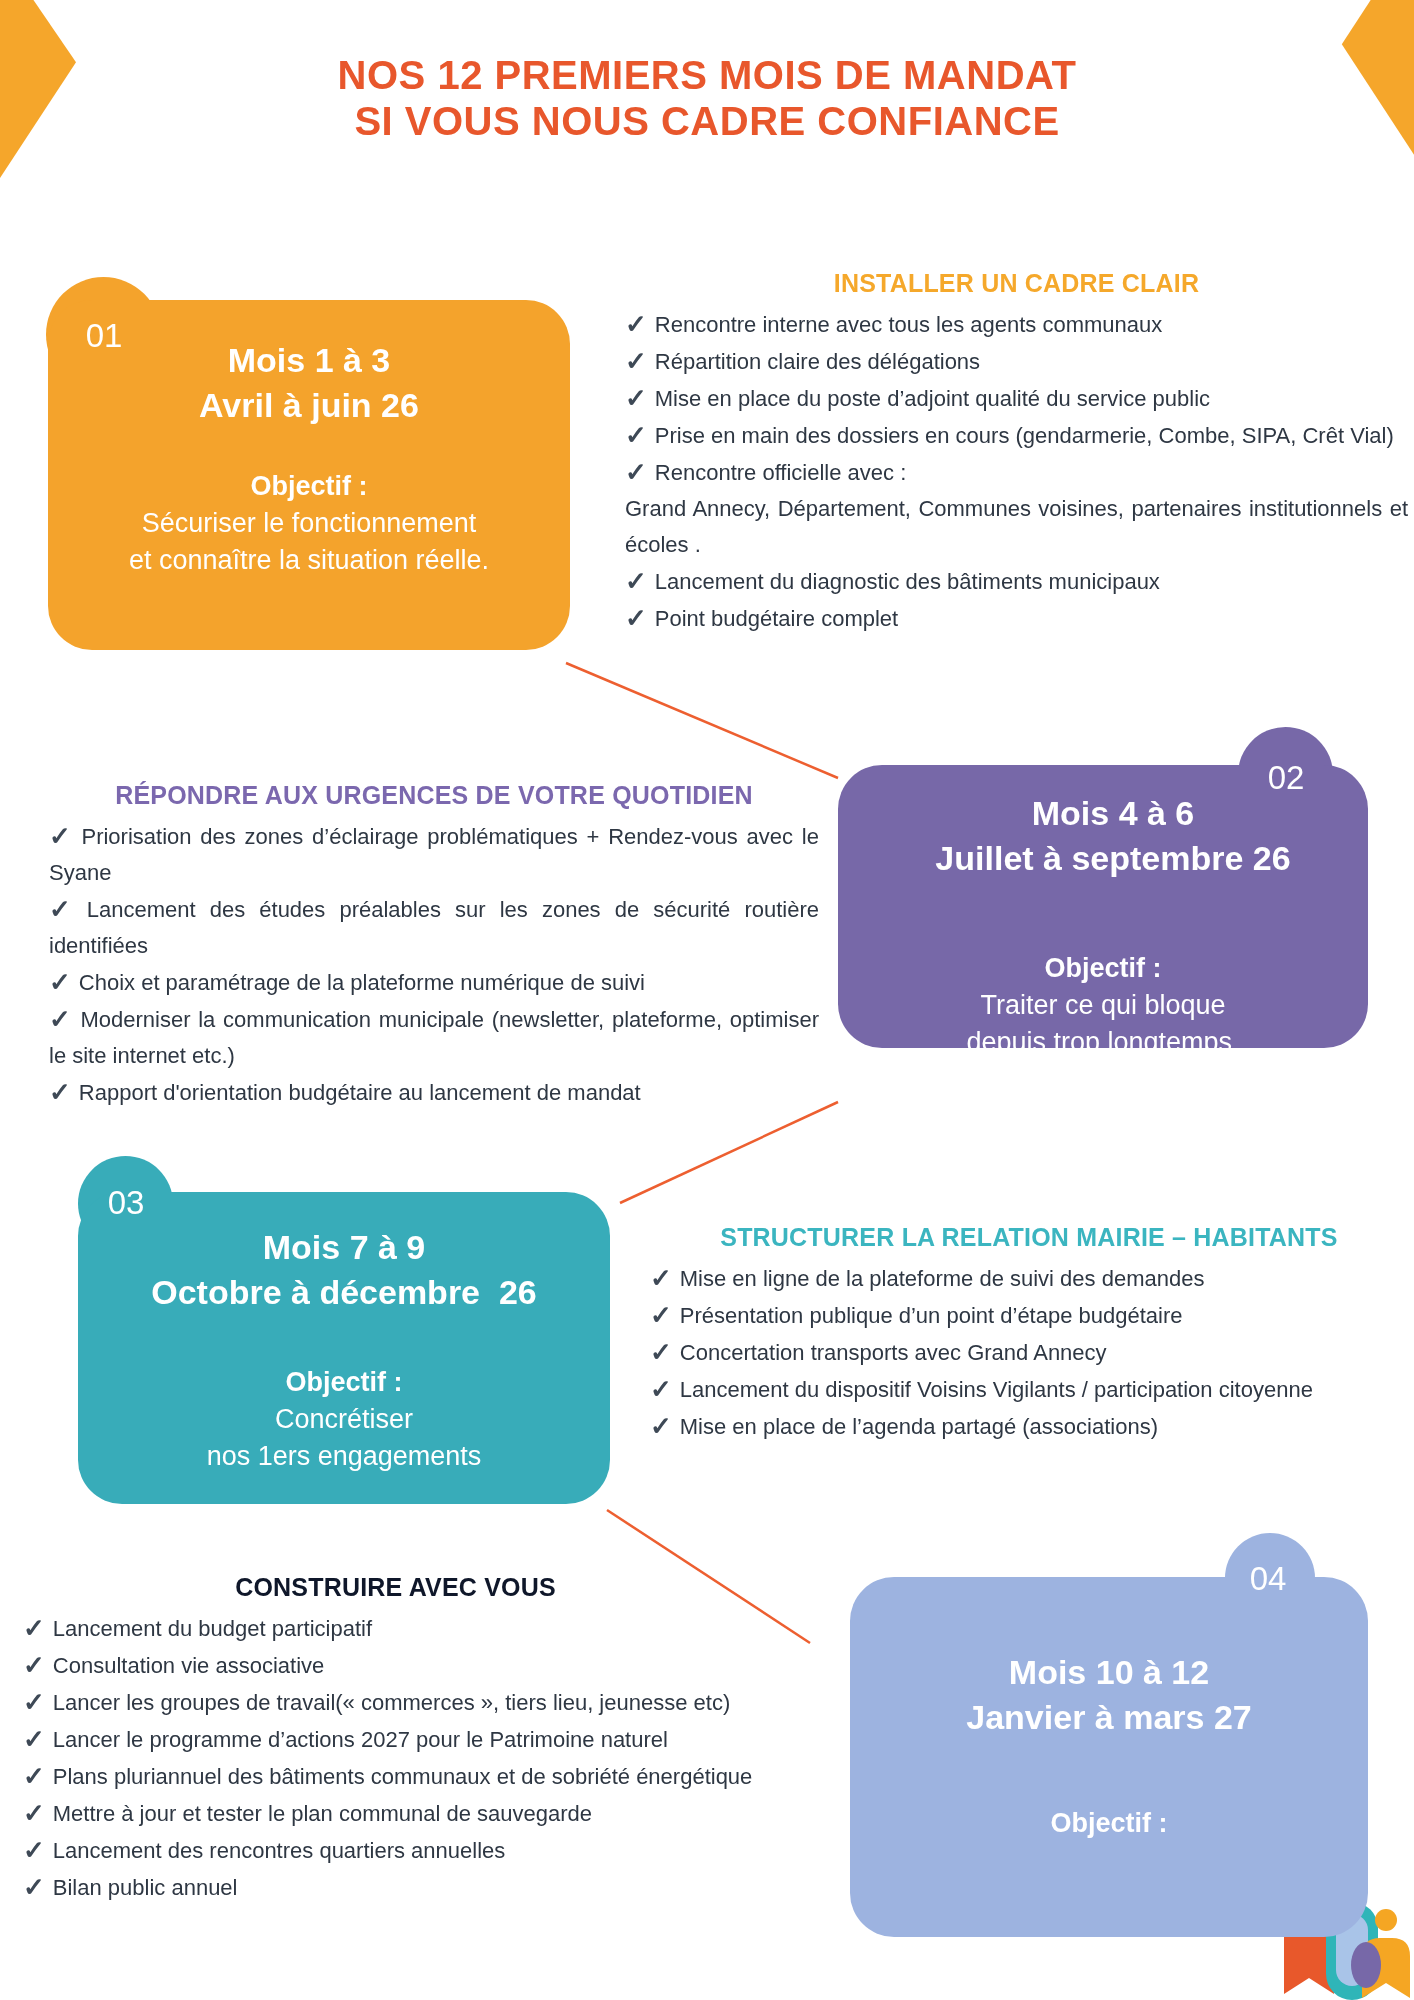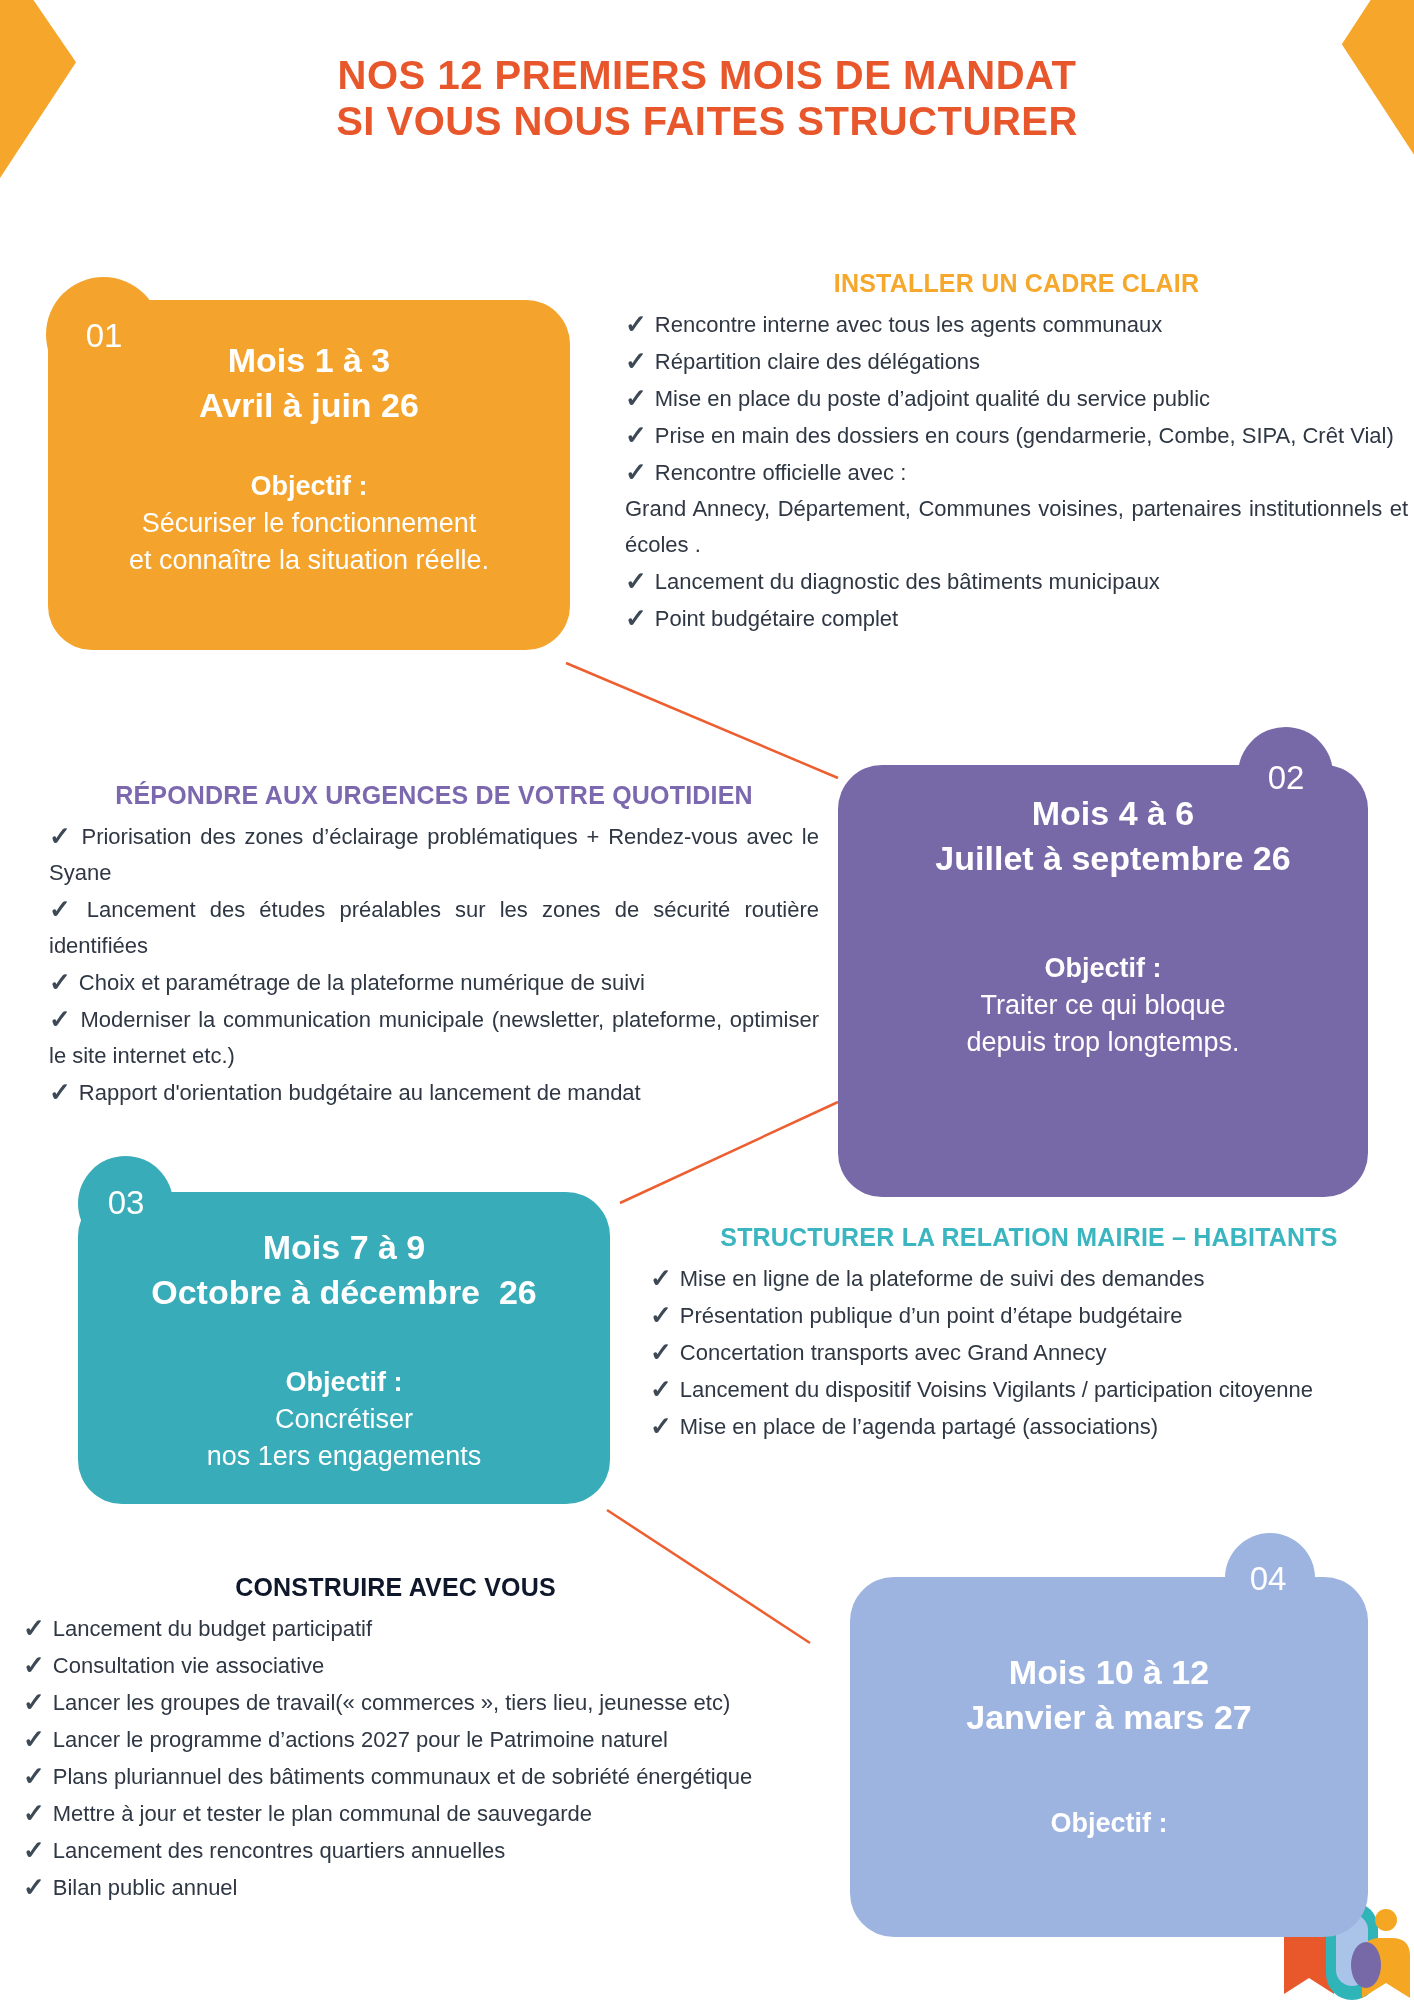--- a/index.html
+++ b/index.html
@@ -38,21 +38,21 @@
   .card .obj{
     position:absolute;z-index:2;left:0;width:100%;text-align:center;color:#fff;
     font-size:27px;line-height:37px;
   }
   .card .obj .obj-label{font-weight:bold;}
   #card-1{left:48px;top:300px;width:522px;height:350px;}
   #card-1 .bump{left:-2px;top:-23px;width:115px;height:115px;}
   #card-1 .num{left:56px;top:35px;}
   #card-1 .ctitle{top:38px;}
   #card-1 .obj{top:168px;}
-  #card-2{left:838px;top:765px;width:530px;height:432px;}
+  #card-2{left:838px;top:765px;width:530px;height:283px;}
   #card-2 .bump{right:35px;top:-38px;width:95px;height:95px;}
   #card-2 .num{left:448px;top:12px;}
   #card-2 .ctitle{top:26px;padding-left:10px;}
   #card-2 .obj{top:185px;}
   #card-3{left:78px;top:1192px;width:532px;height:312px;}
   #card-3 .bump{left:0px;top:-36px;width:95px;height:95px;}
   #card-3 .num{left:48px;top:10px;}
   #card-3 .ctitle{top:33px;}
   #card-3 .obj{top:172px;}
   #card-4{left:850px;top:1577px;width:518px;height:360px;}
@@ -81,21 +81,21 @@
 </head>
 <body>
 
 <div class="canvas">
 
   <div class="chevron" id="chevron-left"></div>
   <div class="chevron" id="chevron-right"></div>
 
   <div class="main-title">
     <div>NOS 12 PREMIERS MOIS DE MANDAT</div>
-    <div>SI VOUS NOUS FAITES STRUCTURER</div>
+    <div>SI VOUS NOUS CADRE CONFIANCE</div>
   </div>
 
   <svg id="connectors">
     <line x1="566" y1="663" x2="838" y2="778"></line>
     <line x1="838" y1="1102" x2="620" y2="1203"></line>
     <line x1="607" y1="1510" x2="810" y2="1643"></line>
   </svg>
 
   <div class="card" id="card-1">
     <div class="bump" style="background: rgb(244, 163, 44);"></div>

